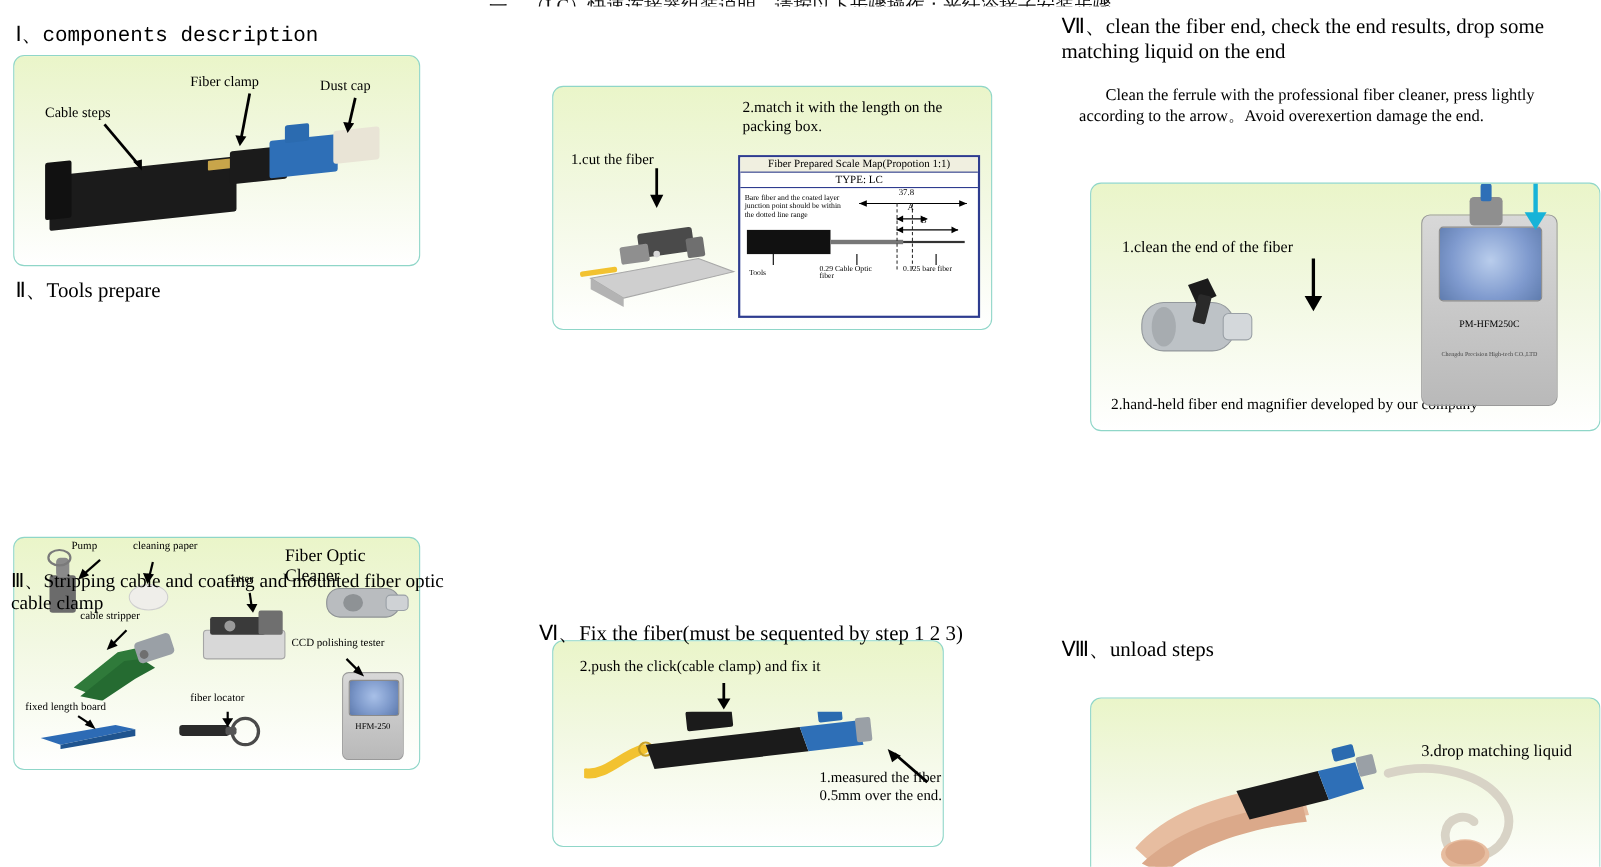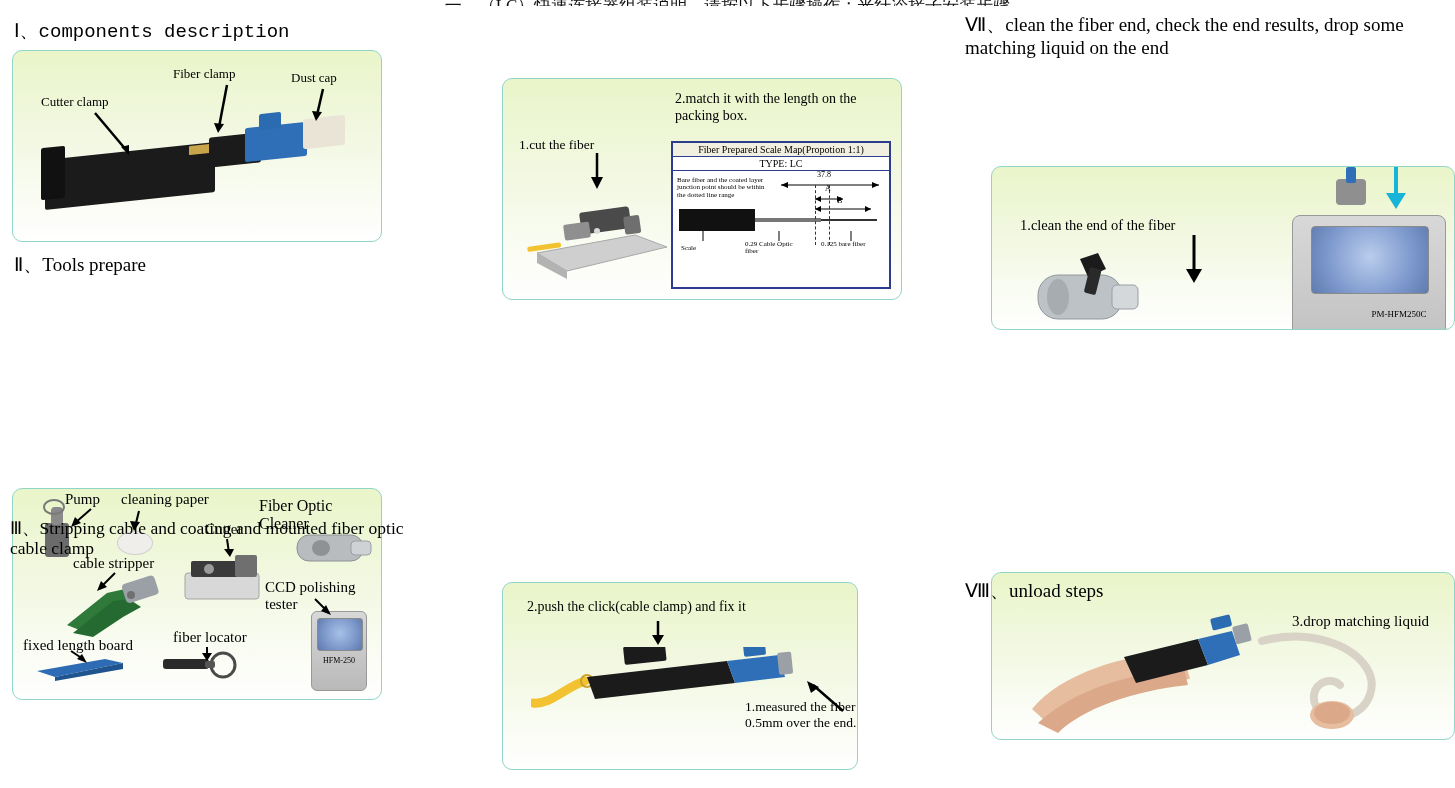--- a/index.html
+++ b/index.html
@@ -34,21 +34,21 @@
   .panel{
     border:1px solid #8fd6c8;
     border-radius:10px;
     background:linear-gradient(180deg,#eaf5c9 0%, #f2f8e2 45%, #ffffff 100%);
     position:relative;
     box-sizing:border-box;
     overflow:hidden;
   }
 
   .cap{position:absolute;font-size:13px;line-height:1.15;}
-  .cap.big{font-size:15px;}
+  .cap.big{font-size:10px;}
 
   
   .arrow{position:absolute;}
   .arrow svg{display:block;overflow:visible;}
 
   
   .blk{position:absolute;background:#1b1b1b;border-radius:2px;}
   .blue{position:absolute;background:#2e6fb7;border-radius:2px;}
   .gold{position:absolute;background:#c8a54a;border-radius:1px;}
   .ivory{position:absolute;background:#e9e4d6;border-radius:3px;}
@@ -96,21 +96,21 @@
     <div class="panel" style="left:12px;top:50px;width:370px;height:192px;">
 
       <div class="blk" style="left:32px;top:100px;width:170px;height:50px;transform:skewY(-6deg);"></div>
       <div class="blk" style="left:28px;top:96px;width:24px;height:52px;transform:skewY(-6deg);background:#111;"></div>
       <div class="gold" style="left:176px;top:92px;width:60px;height:9px;transform:skewY(-6deg);"></div>
       <div class="blk" style="left:196px;top:84px;width:52px;height:30px;transform:skewY(-6deg);"></div>
       <div class="blue" style="left:232px;top:74px;width:62px;height:34px;transform:skewY(-6deg);"></div>
       <div class="blue" style="left:246px;top:62px;width:22px;height:16px;transform:skewY(-6deg);background:#2b6bb0;"></div>
       <div class="ivory" style="left:290px;top:66px;width:42px;height:30px;transform:skewY(-6deg);"></div>
 
-      <div class="cap" style="left:28px;top:44px;">Cutter clamp</div>
+      <div class="cap" style="left:28px;top:44px;">Cable steps</div>
       <div class="cap" style="left:160px;top:16px;">Fiber clamp</div>
       <div class="cap" style="left:278px;top:20px;">Dust cap</div>
 
       <div class="arrow" style="left:78px;top:60px;">
         <svg width="50" height="48">
             <line x1="4" y1="2" x2="36" y2="40" stroke="#000" stroke-width="2.5"></line>
             <polygon points="38,44 30,36 38,34" fill="#000"></polygon>
           </svg>
       </div>
       <div class="arrow" style="left:196px;top:32px;">
@@ -306,21 +306,21 @@
           </div>
           <div class="tinytxt" style="left:164px;top:26px;font-size:8px;">B</div>
 
           <div style="position:absolute;left:10px;top:58px;width:200px;height:16px;">
             <svg width="200" height="16">
               <line x1="20" y1="2" x2="20" y2="12" stroke="#000"></line>
               <line x1="96" y1="2" x2="96" y2="12" stroke="#000"></line>
               <line x1="168" y1="2" x2="168" y2="12" stroke="#000"></line>
             </svg>
           </div>
-          <div class="tinytxt" style="left:8px;top:74px;">Scale</div>
+          <div class="tinytxt" style="left:8px;top:74px;">Tools</div>
           <div class="tinytxt" style="left:72px;top:70px;width:48px;">0.29 Cable Optic fiber</div>
           <div class="tinytxt" style="left:148px;top:70px;width:52px;">0.125 bare fiber</div>
         </div>
       </div>
     </div>
 
 
     <div class="panel" style="left:12px;top:360px;width:356px;height:188px;">
 
       <div class="cap" style="left:24px;top:16px;font-size:14px;">2.push the click(cable clamp) and fix it</div>
@@ -345,29 +345,31 @@
           <circle cx="56" cy="34" r="6" fill="none" stroke="#c9a227" stroke-width="2"></circle>
           <path d="M56,30 L196,14 L204,36 L64,52 Z" fill="#1b1b1b"></path>
           <rect x="92" y="0" width="42" height="18" rx="2" fill="#1b1b1b" transform="rotate(-6 92 0)"></rect>
           <path d="M196,14 L248,8 L254,30 L204,36 Z" fill="#2e6fb7"></path>
           <rect x="212" y="-2" width="22" height="12" rx="2" fill="#2b6bb0" transform="rotate(-6 212 -2)"></rect>
           <rect x="246" y="6" width="14" height="22" rx="2" fill="#9aa0a6" transform="rotate(-6 246 6)"></rect>
         </svg>
       </div>
     </div>
 
+    <div class="sec-title" style="position:absolute;left:0px;top:566px;width:460px;">Ⅵ、Fix the fiber(must be sequented by step 1 2 3)</div>
 
   </div>
 
   <div class="col col3">
 
     <div class="sec-title" style="position:absolute;left:0px;top:14px;width:486px;line-height:1.2;">Ⅶ、clean the fiber end, check the end results, drop some matching liquid on the end</div>
 
-
-    <div class="panel" style="left:26px;top:166px;width:464px;height:164px;">
+    <div style="position:absolute;left:16px;top:78px;width:470px;font-size:15px;line-height:1.28;text-indent:24px;">Clean the ferrule with the professional fiber cleaner, press lightly according to the arrow。Avoid overexertion damage the end.</div>
+
+    <div class="panel" style="left:26px;top:166px;width:464px;height:226px;">
 
       <div class="cap" style="left:28px;top:50px;font-size:14.5px;">1.clean the end of the fiber</div>
       <div class="cap" style="left:18px;top:194px;font-size:14px;">2.hand-held  fiber end magnifier developed by our company</div>
 
       <div class="arrow" style="left:192px;top:66px;">
         <svg width="22" height="52">
             <line x1="10" y1="2" x2="10" y2="38" stroke="#000" stroke-width="3"></line>
             <polygon points="10,50 2,36 18,36" fill="#000"></polygon>
           </svg>
       </div>
@@ -375,21 +377,21 @@
       <div style="position:absolute;left:36px;top:84px;width:170px;height:96px;">
         <svg width="170" height="96">
           <rect x="10" y="24" width="84" height="44" rx="20" fill="#bdc2c6" stroke="#93989c"></rect>
           <ellipse cx="30" cy="46" rx="11" ry="18" fill="#a7acb0"></ellipse>
           <rect x="84" y="34" width="26" height="24" rx="5" fill="#d4d8db" stroke="#9aa0a6"></rect>
           <path d="M52,8 L70,2 L78,18 L60,26 Z" fill="#1b1b1b"></path>
           <rect x="62" y="16" width="12" height="26" rx="2" fill="#2a2a2a" transform="rotate(14 62 16)"></rect>
         </svg>
       </div>
 
-      <div class="meter" style="left:300px;top:48px;width:122px;height:172px;border-radius:8px;padding-left:30px;">
+      <div class="meter" style="left:300px;top:28px;width:122px;height:172px;border-radius:8px;">
         <div style="position:absolute;left:12%;top:6%;width:76%;height:38%;background:radial-gradient(circle at 50% 45%, #b9cdec 0%, #7f9ace 60%, #5f7cae 100%);border:1px solid #8a8a8a;border-radius:4px;"></div>
         <div class="lbl" style="top:54%;font-size:9px;">PM-HFM250C</div>
         <div class="lbl" style="top:72%;font-size:5.5px;color:#444;">Chengdu Precision High-tech CO.,LTD</div>
       </div>
 
       <div style="position:absolute;left:344px;top:12px;width:30px;height:26px;background:#8f8f8f;border-radius:4px;"></div>
       <div style="position:absolute;left:354px;top:0px;width:10px;height:16px;background:#2e6fb7;border-radius:2px;"></div>
 
       <div class="arrow" style="left:392px;top:-6px;">
         <svg width="26" height="50">

